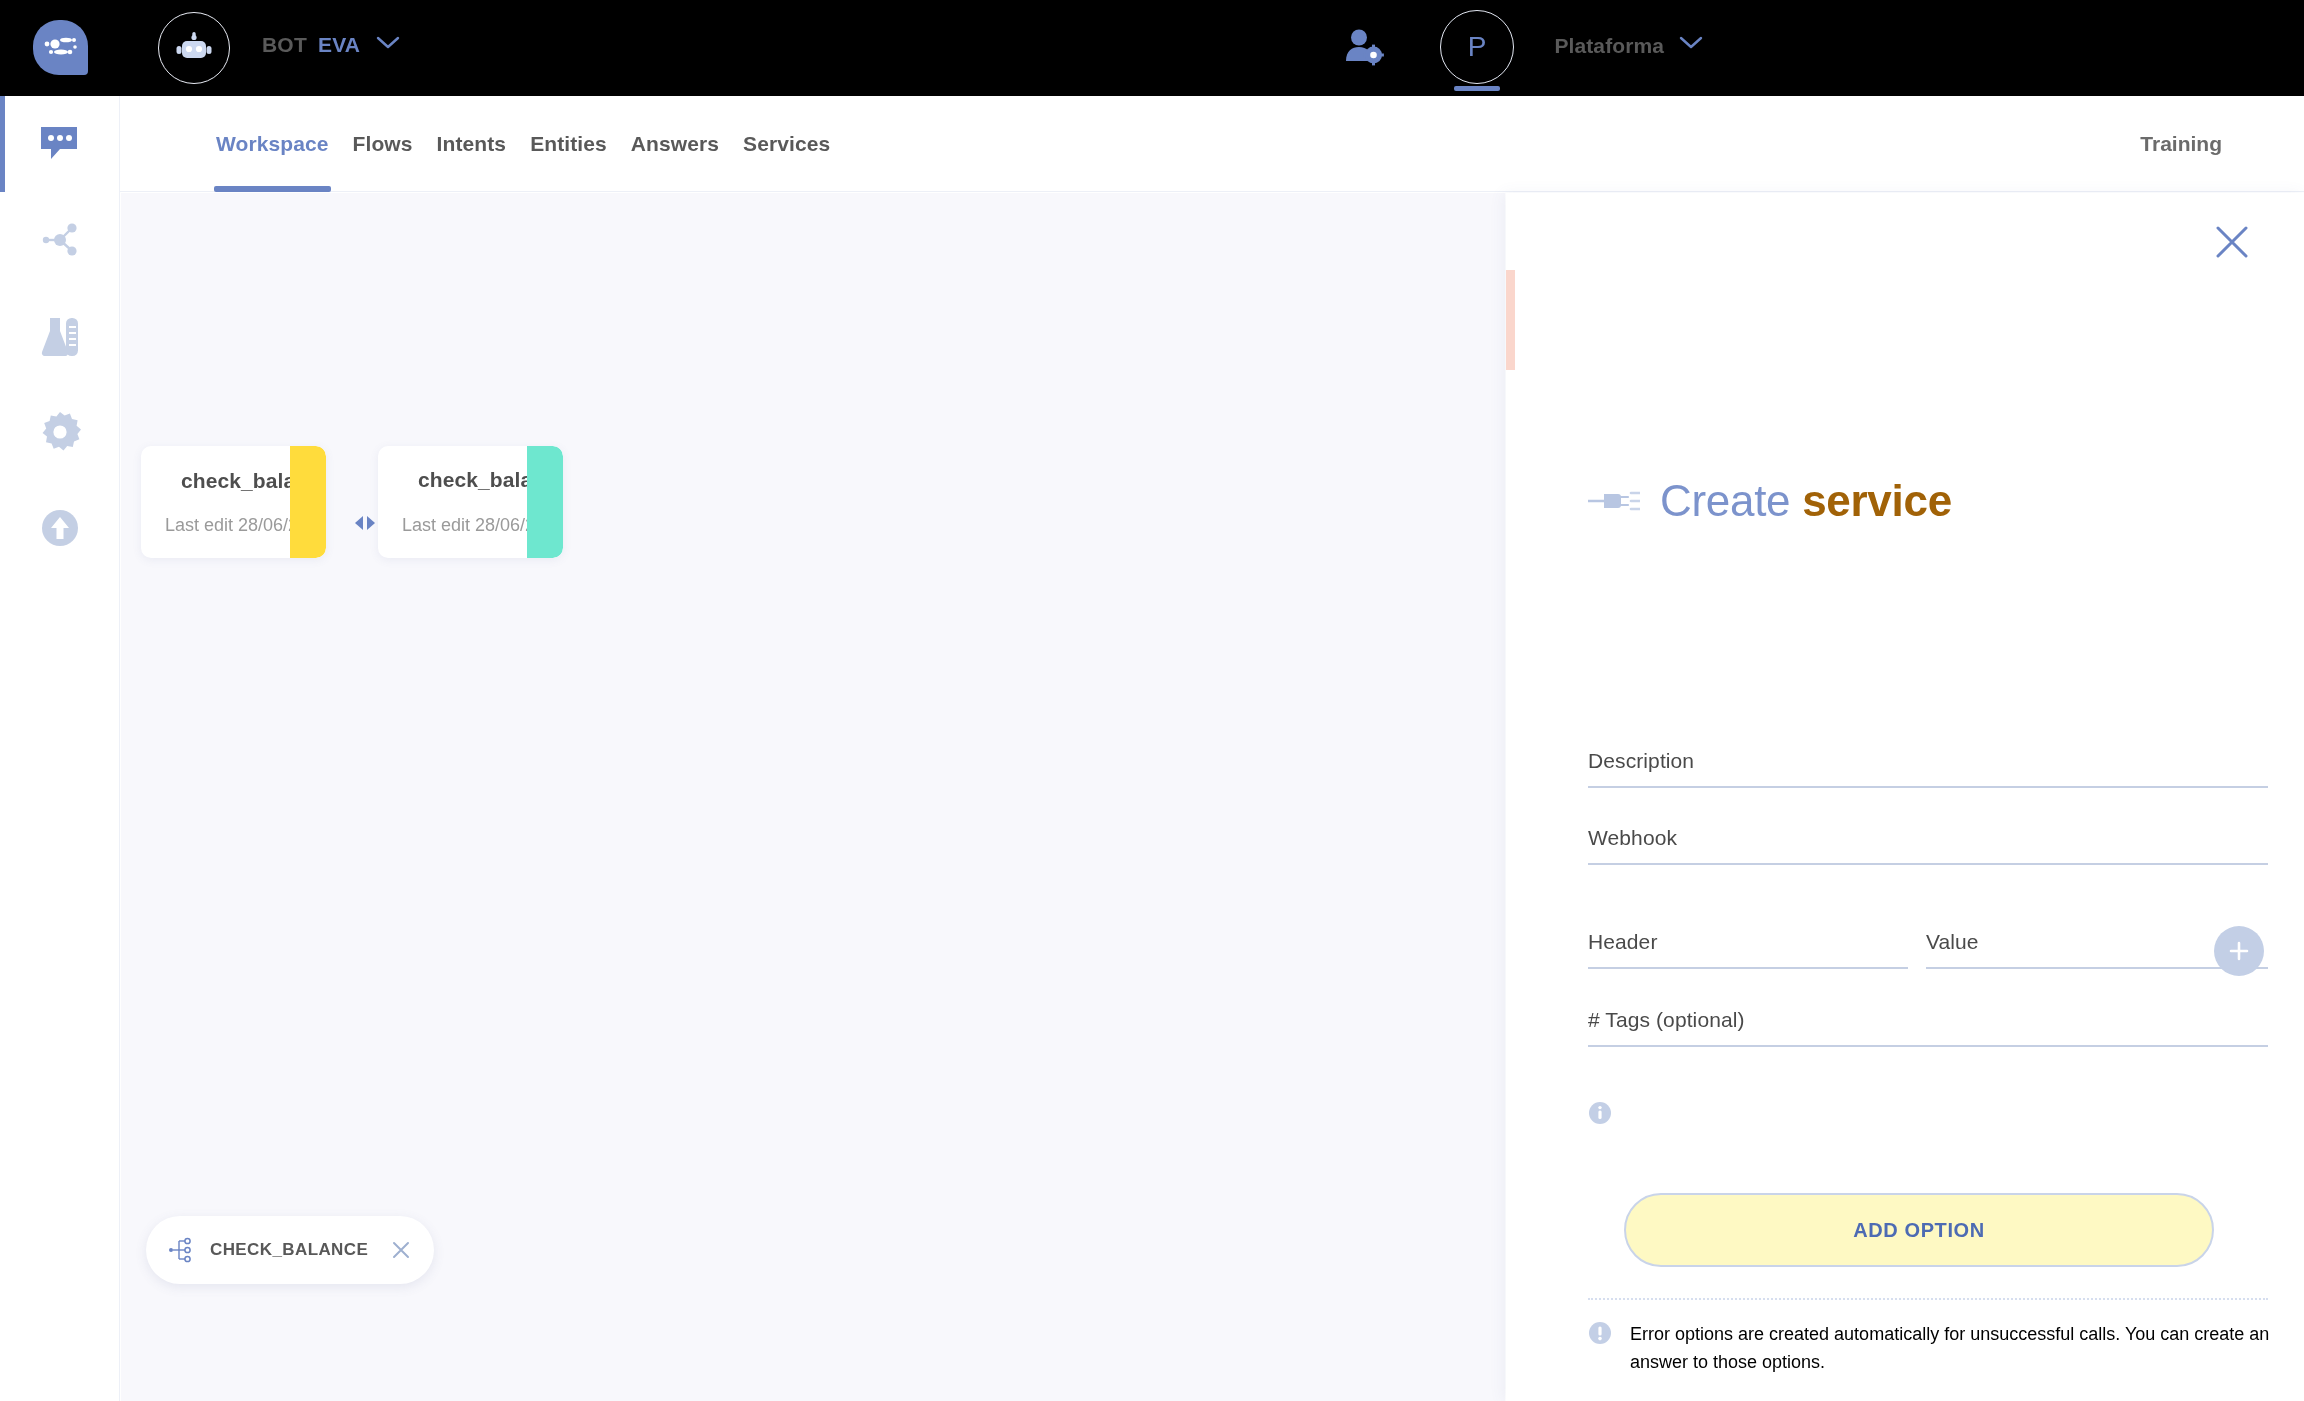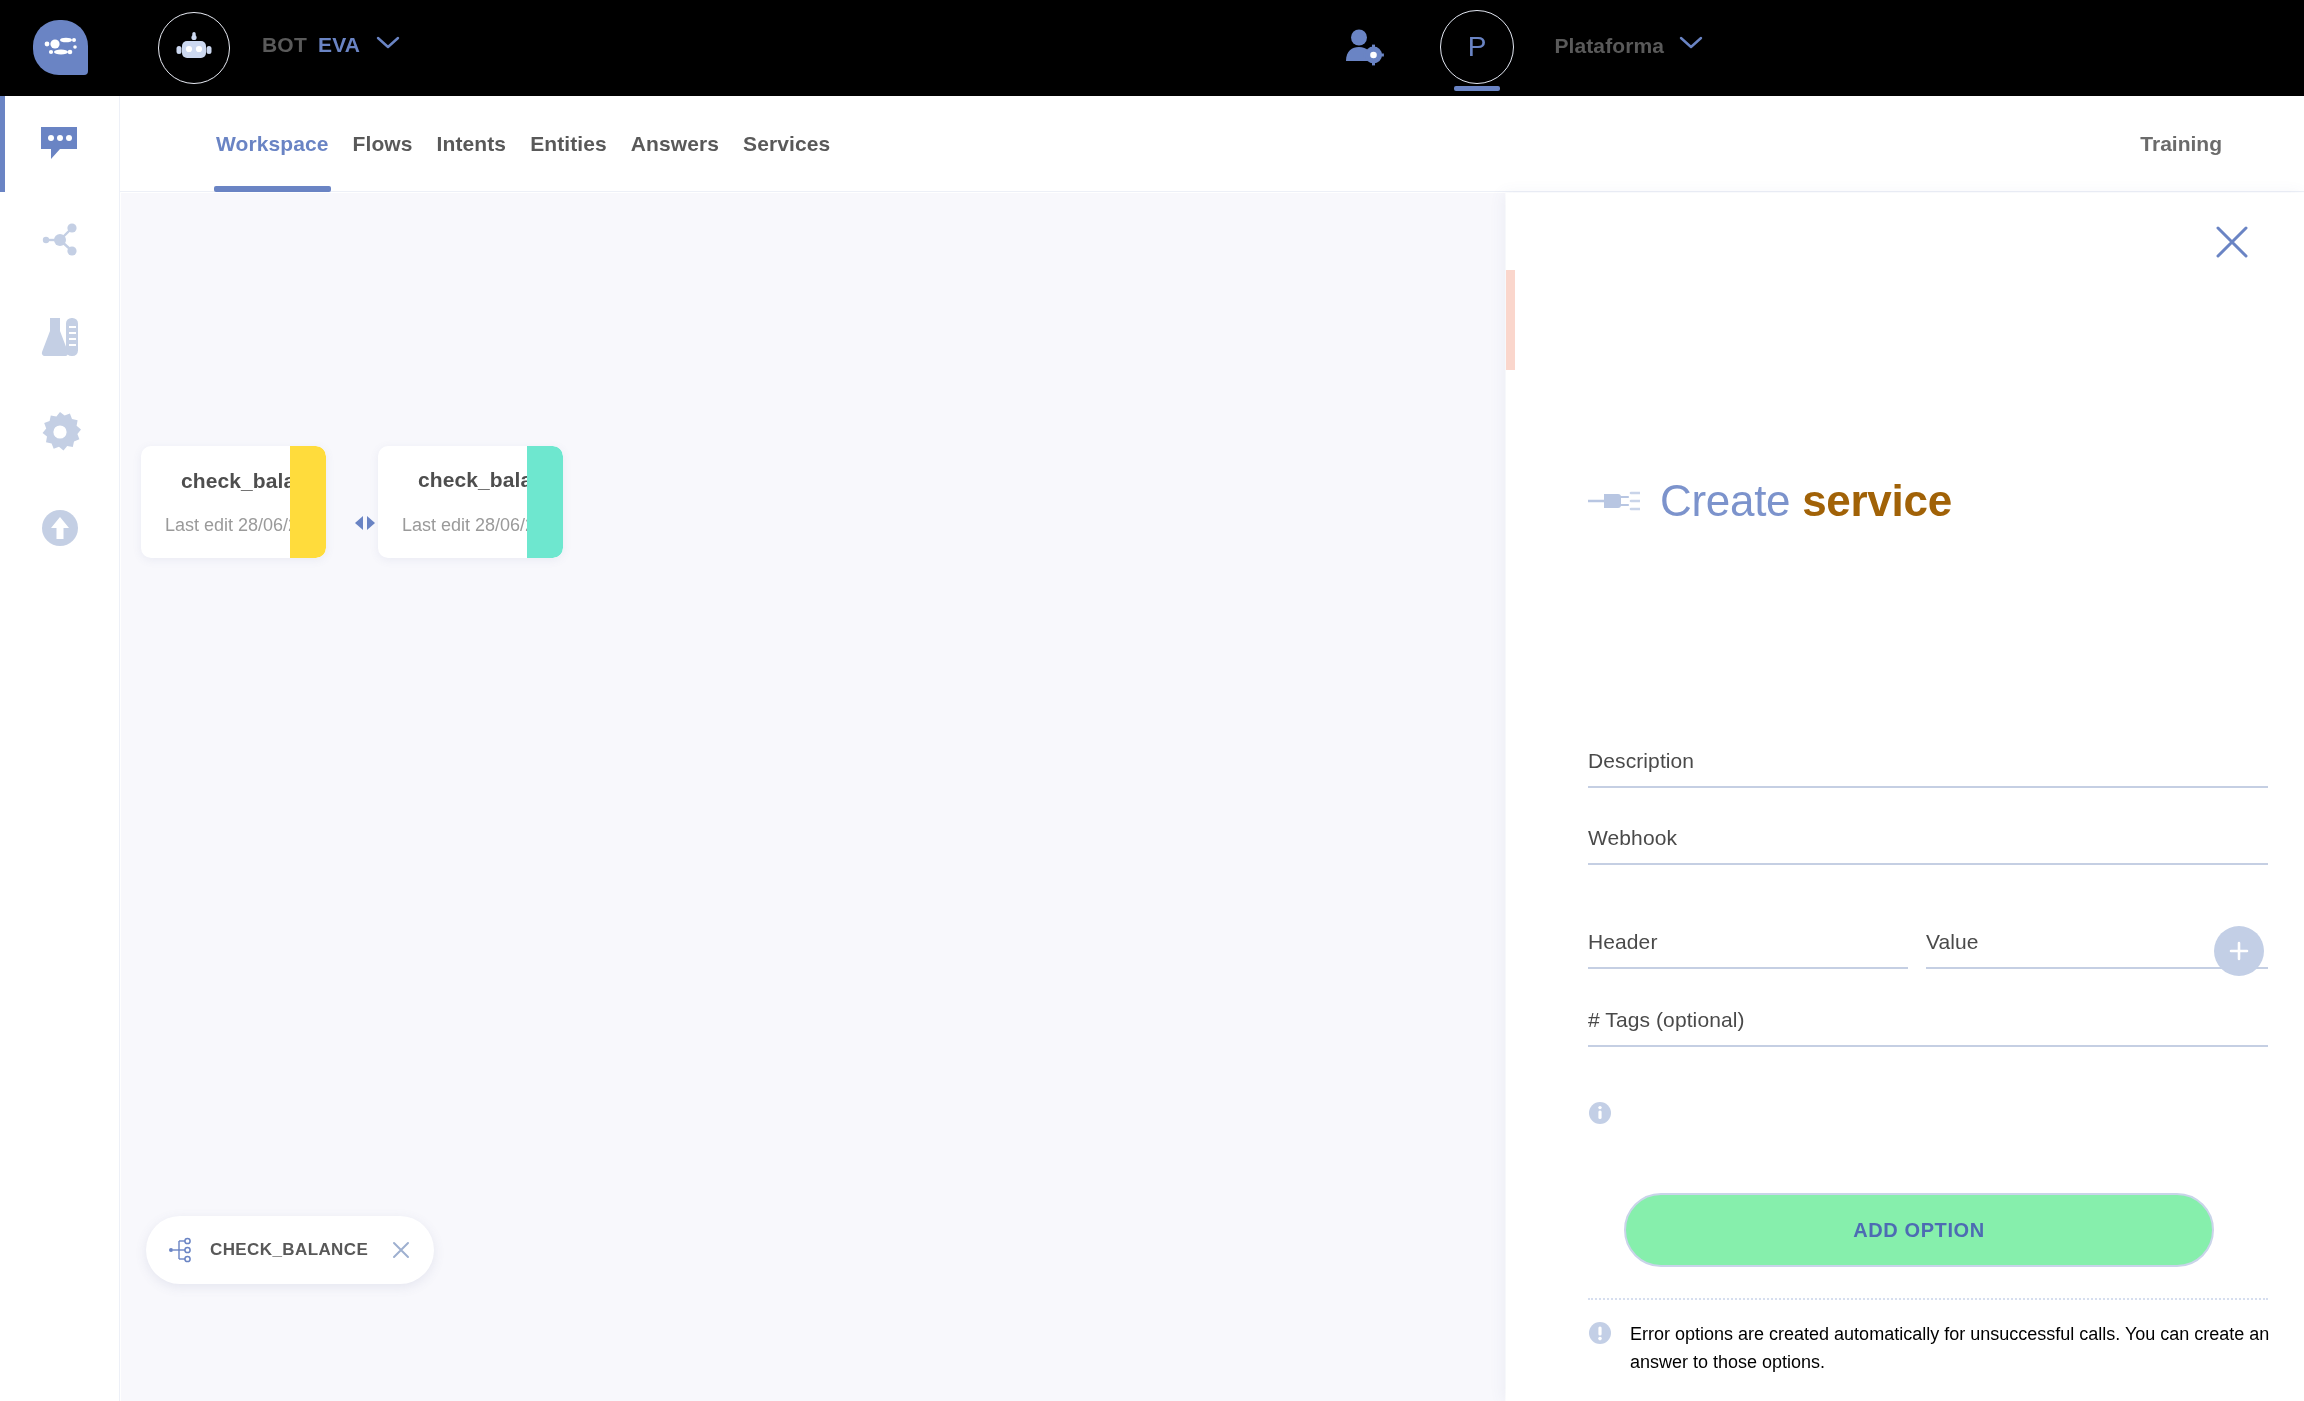--- a/index.html
+++ b/index.html
@@ -157,21 +157,21 @@
   .plus-btn {
     position: absolute; right: 40px; top: 733px; width: 50px; height: 50px;
     border-radius: 50%; background: #c3cfe6; border: none; cursor: pointer;
     display: flex; align-items: center; justify-content: center;
   }
 
   .info-dot { position: absolute; left: 82px; top: 908px; }
 
   .add-option {
     position: absolute; left: 118px; top: 1000px; width: 590px; height: 74px;
-    border: 2px solid #c9d4e9; border-radius: 37px; background: #86efac;
+    border: 2px solid #c9d4e9; border-radius: 37px; background: #fef9c3;
     color: #4d6bb3; font-size: 20px; font-weight: 700; letter-spacing: .6px;
     cursor: pointer; font-family: "Liberation Sans", sans-serif;
   }
   .dotted-sep {
     position: absolute; left: 82px; top: 1105px; width: 680px; height: 0;
     border-top: 2px dotted #d6deef;
   }
   .error-note {
     position: absolute; left: 82px; top: 1128px; width: 690px;
     display: flex; gap: 18px; align-items: flex-start;

